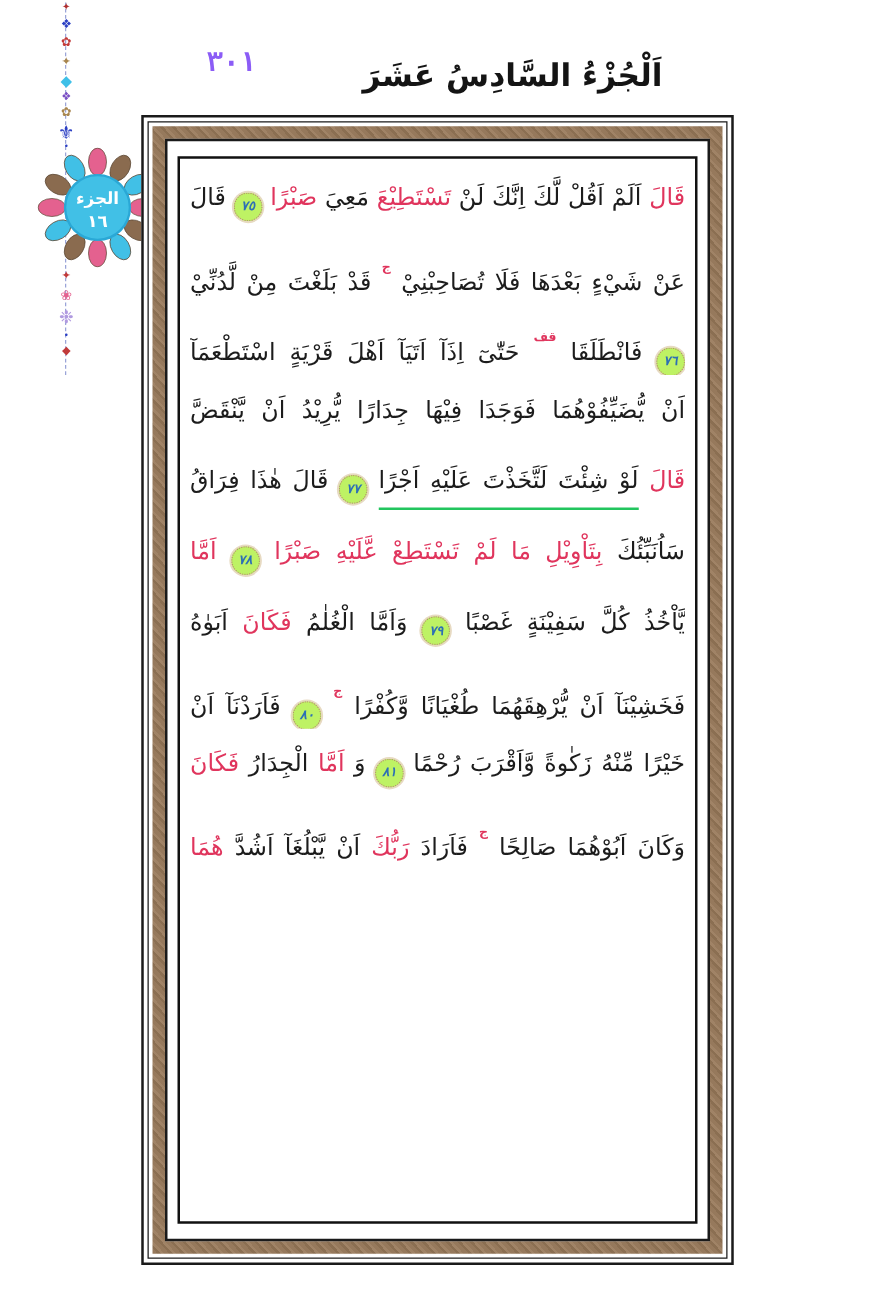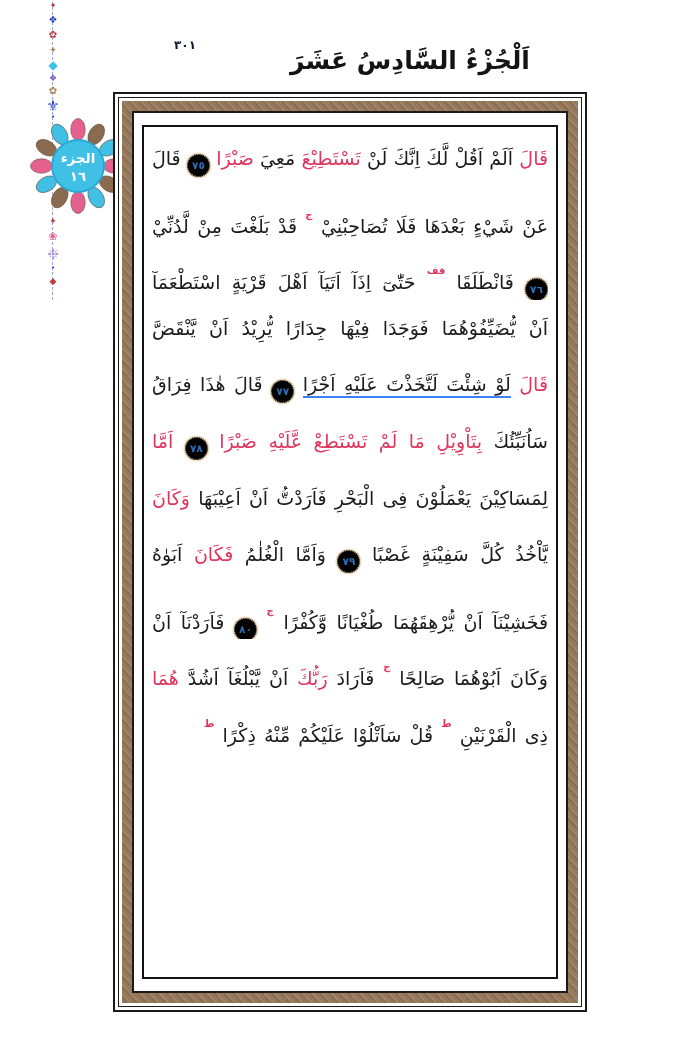--- a/index.html
+++ b/index.html
@@ -7,21 +7,21 @@
     width:700px;height:1050px;position:relative;background:#ffffff;
     font-family:"DejaVu Sans",sans-serif;overflow:hidden;
   }
   
   .hdr-title{
     position:absolute;top:26px;left:285px;width:250px;text-align:center;
     font-size:25px;font-weight:bold;color:#141414;direction:rtl;margin-top:20px;
   }
   .hdr-pagenum{
     position:absolute;top:38px;left:150px;width:70px;text-align:center;
-    font-size:12px;font-weight:bold;color:#0f172a;direction:rtl;
+    font-size:22px;font-weight:bold;color:#8b5cf6;direction:rtl;font-family:Liberation Mono, monospace;
   }
   
   .orn-wrap{position:absolute;left:24px;top:2px;width:58px;height:300px;}
   .orn-line{position:absolute;left:28px;top:0;width:0;height:298px;border-left:1px dashed #9aa4d8;}
   .orn-item{position:absolute;width:58px;text-align:center;left:0;line-height:1;}
   .medallion{position:absolute;left:6px;top:116px;width:96px;height:96px;}
   
   .frame{
     position:absolute;left:113px;top:92px;width:474px;height:920px;
     border:2px solid #1a1a1a;box-sizing:border-box;background:#fff;
@@ -39,28 +39,29 @@
   }
   
   .line{
     height:56.6px;line-height:56.6px;overflow:hidden;
     text-align:justify;text-align-last:justify;direction:rtl;
     font-size:19px;color:#1c1c1c;white-space:normal;
   }
   .line.short{padding-left:52px;}
   .seg-ink{color:#1c1c1c;}
   .seg-red{color:#e0355d;}
-  .seg-ul{border-bottom:2px solid #3b82f6;padding-bottom:1px;}
+  .seg-ul{border-bottom:2px solid #22c55e;padding-bottom:11px;}
   .pm{font-size:10px;color:#e0355d;vertical-align:15px;font-weight:bold;}
   .vm{
     display:inline-flex;align-items:center;justify-content:center;
-    width:21px;height:21px;border-radius:50%;background:#000000;
+    width:21px;height:21px;border-radius:50%;background:#bef264;
     border:1.5px dotted #b5956b;box-shadow:0 0 0 1.5px #e7dac2;
     color:#2d6fb5;font-size:10.5px;line-height:1;vertical-align:-4px;
     font-weight:bold;
+    font-style:italic;
   }
 </style>
 </head>
 <body>
 
 <div class="hdr-title">اَلْجُزْءُ السَّادِسُ عَشَرَ</div>
 <div class="hdr-pagenum">٣٠١</div>
 
 <div class="orn-wrap">
   <div class="orn-line"></div>
@@ -106,23 +107,22 @@
     <div class="f3">
       <div class="f4">
         <div class="f5">
           <div class="textarea" id="text-lines">
               <div class="line"><span class="seg-red">قَالَ</span> <span class="seg-ink">اَلَمْ اَقُلْ لَّكَ اِنَّكَ لَنْ</span> <span class="seg-red">تَسْتَطِيْعَ</span> <span class="seg-ink">مَعِيَ</span> <span class="seg-red">صَبْرًا</span> <span class="vm">٧٥</span> <span class="seg-ink">قَالَ اِنْ سَاَلْتُكَ</span> </div>
               <div class="line"><span class="seg-ink">عَنْ شَيْءٍ بَعْدَهَا فَلَا تُصَاحِبْنِيْ</span> <span class="pm">ج</span> <span class="seg-ink">قَدْ بَلَغْتَ مِنْ لَّدُنِّيْ عُذْرًا</span> </div>
               <div class="line"><span class="vm">٧٦</span> <span class="seg-ink">فَانْطَلَقَا</span> <span class="pm">قف</span> <span class="seg-ink">حَتّٰىٓ اِذَآ اَتَيَآ اَهْلَ قَرْيَةٍ اسْتَطْعَمَآ اَهْلَهَا فَاَبَوْا</span> </div>
               <div class="line"><span class="seg-ink">اَنْ يُّضَيِّفُوْهُمَا فَوَجَدَا فِيْهَا جِدَارًا يُّرِيْدُ اَنْ يَّنْقَضَّ فَاَقَامَهُ</span>  </div>
               <div class="line"><span class="seg-red">قَالَ</span> <span class="seg-ink seg-ul">لَوْ شِئْتَ لَتَّخَذْتَ عَلَيْهِ اَجْرًا</span> <span class="vm">٧٧</span> <span class="seg-ink">قَالَ هٰذَا فِرَاقُ بَيْنِيْ وَبَيْنِكَ</span>  </div>
               <div class="line"><span class="seg-ink">سَاُنَبِّئُكَ</span> <span class="seg-red">بِتَاْوِيْلِ مَا لَمْ تَسْتَطِعْ عَّلَيْهِ صَبْرًا</span> <span class="vm">٧٨</span> <span class="seg-red">اَمَّا</span>   </div>
-              <div class="line"><span class="seg-ink">لِمَسَاكِيْنَ يَعْمَلُوْنَ فِى الْبَحْرِ فَاَرَدْتُّ اَنْ اَعِيْبَهَا</span> <span class="seg-red">وَكَانَ</span>  </div>
               <div class="line"><span class="seg-ink">يَّاْخُذُ كُلَّ سَفِيْنَةٍ غَصْبًا</span> <span class="vm">٧٩</span> <span class="seg-ink">وَاَمَّا الْغُلٰمُ</span> <span class="seg-red">فَكَانَ</span> <span class="seg-ink">اَبَوٰهُ مُؤْمِنَيْنِ</span> </div>
               <div class="line"><span class="seg-ink">فَخَشِيْنَآ اَنْ يُّرْهِقَهُمَا طُغْيَانًا وَّكُفْرًا</span> <span class="pm">ج</span> <span class="vm">٨٠</span> <span class="seg-ink">فَاَرَدْنَآ اَنْ يُّبْدِلَهُمَا</span>  </div>
+              <div class="line"><span class="seg-ink">خَيْرًا مِّنْهُ زَكٰوةً وَّاَقْرَبَ رُحْمًا</span> <span class="vm">٨١</span> <span class="seg-ink">وَ</span> <span class="seg-red">اَمَّا</span> <span class="seg-ink">الْجِدَارُ</span> <span class="seg-red">فَكَانَ</span> </div>
               <div class="line"><span class="seg-ink">وَكَانَ اَبُوْهُمَا صَالِحًا</span> <span class="pm">ج</span> <span class="seg-ink">فَاَرَادَ</span> <span class="seg-red">رَبُّكَ</span> <span class="seg-ink">اَنْ يَّبْلُغَآ اَشُدَّ</span> <span class="seg-red">هُمَا</span> </div>
-              <div class="line short"><span class="seg-ink">ذِى الْقَرْنَيْنِ</span> <span class="pm">ط</span> <span class="seg-ink">قُلْ سَاَتْلُوْا عَلَيْكُمْ مِّنْهُ ذِكْرًا</span> <span class="pm">ط</span>  </div>
             </div>
         </div>
       </div>
     </div>
   </div>
 </div>
 
 </body></html>

